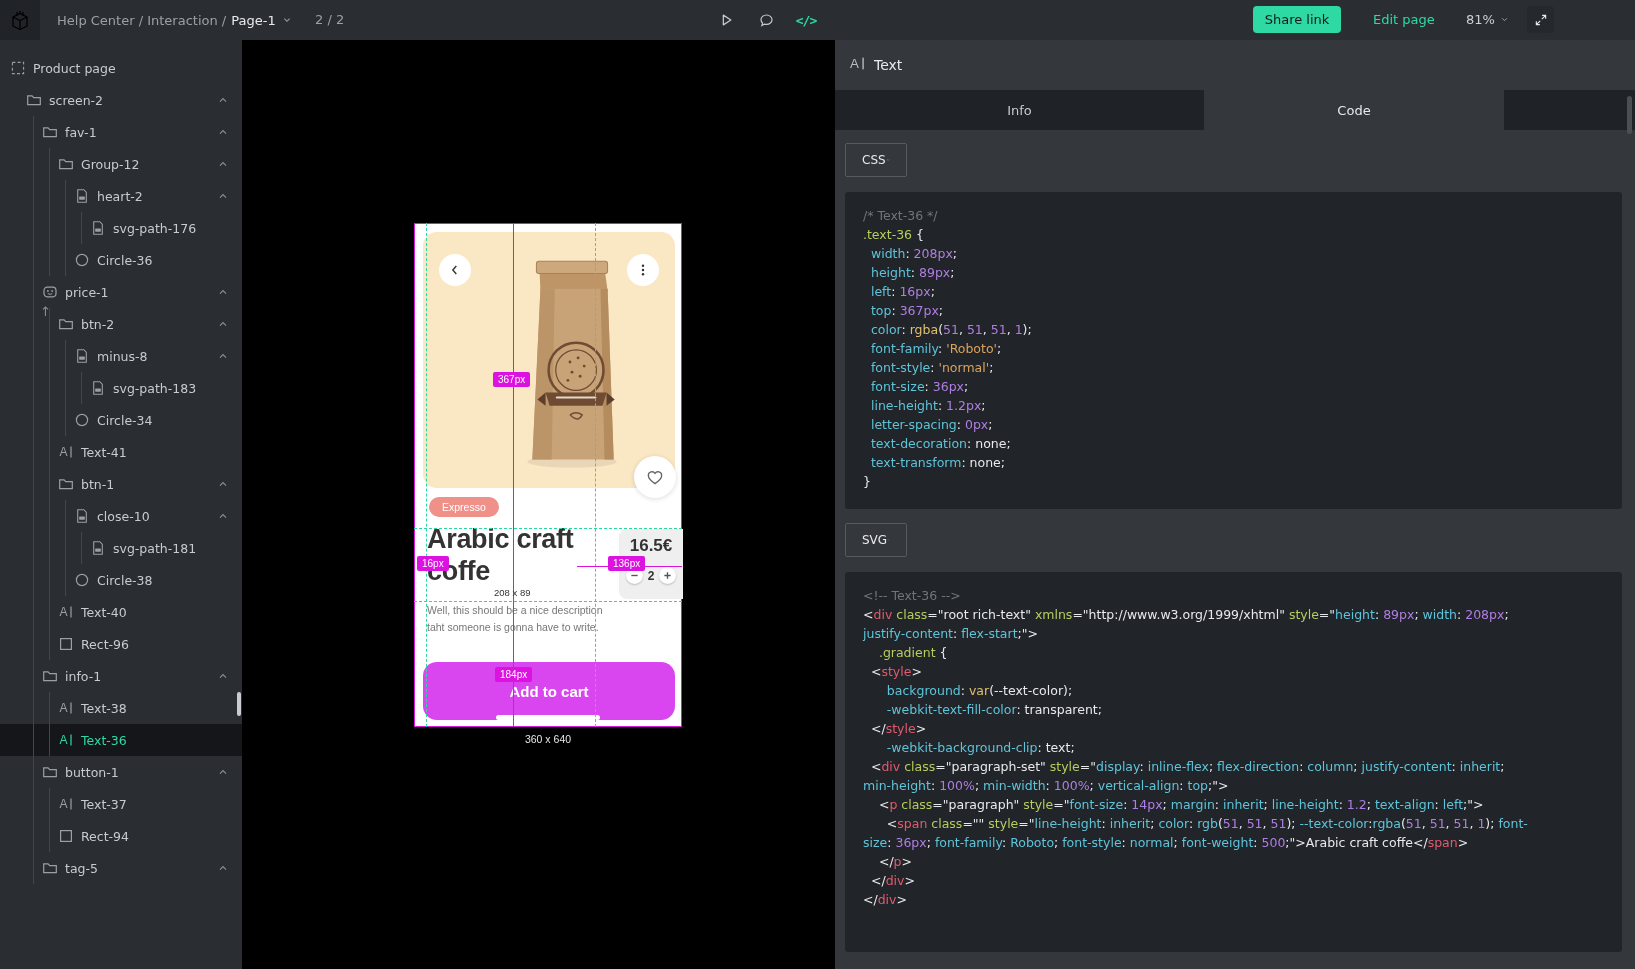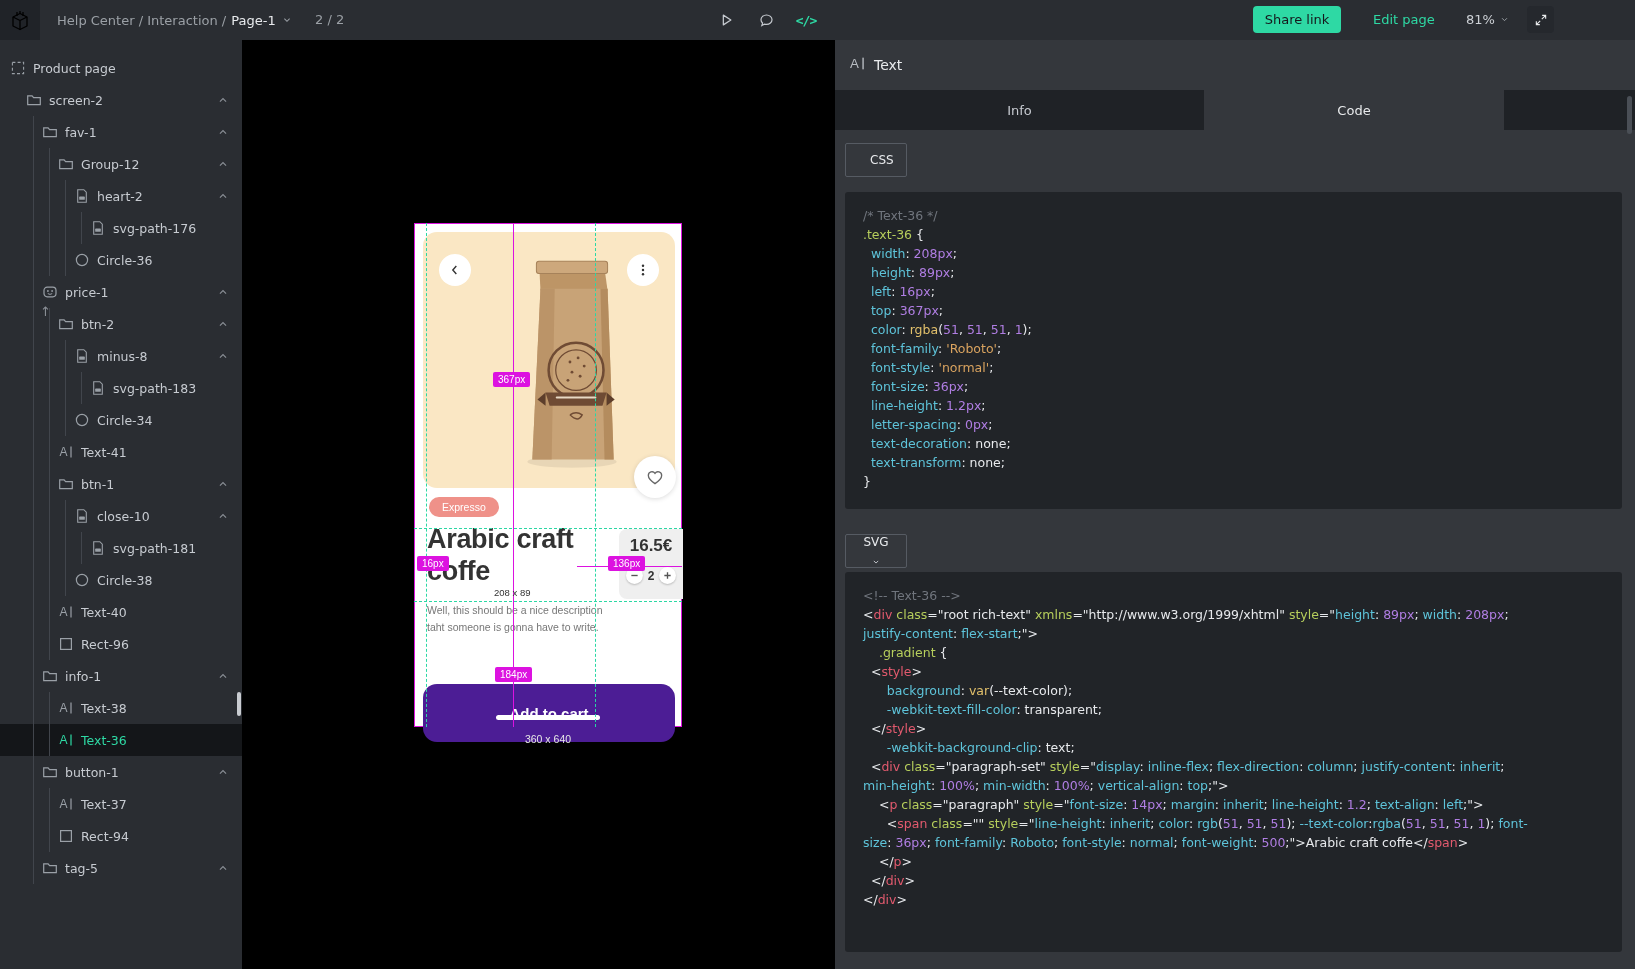--- a/index.html
+++ b/index.html
@@ -79,23 +79,23 @@
            font-family:"Liberation Sans", sans-serif; }
   .stepper { position:absolute; left:0; right:0; top:38px; display:flex;
              align-items:center; justify-content:center; gap:5px; }
   .step-btn { width:17px; height:17px; background:#fff; border-radius:50%;
               box-shadow:0 1px 2px rgba(0,0,0,.22); display:flex; align-items:center;
               justify-content:center; cursor:pointer; }
   .qty { font-size:12px; font-weight:bold; color:#333; font-family:"Liberation Sans", sans-serif; }
   .desc { position:absolute; left:12px; top:378px; font-size:10.5px; color:#777;
           line-height:1.6; font-family:"Liberation Sans", sans-serif; }
   .atc-btn { position:absolute; left:8px; top:438px; width:252px; height:58px;
-             background:#4c1d95; border-radius:14px; color:#fff; font-size:15px;
+             background:#d946ef; border-radius:14px; color:#fff; font-size:15px;
              font-weight:bold; display:flex; align-items:center; justify-content:center;
-             cursor:pointer; font-family:"Liberation Sans", sans-serif;margin-top:22px; }
+             cursor:pointer; font-family:"Liberation Sans", sans-serif; }
   .home-bar { position:absolute; left:50%; transform:translateX(-50%); bottom:6px;
               width:104px; height:5px; background:#fff; border-radius:3px; z-index:3; }
   .frame-size { position:absolute; left:172px; top:693px; width:268px; text-align:center;
                 font-size:10.5px; color:#E6E6E6; font-family:"Liberation Sans", sans-serif; }
   .vguide { position:absolute; top:183px; height:504px; width:0;
             border-left:1px dashed #2AD8A4; z-index:5; }
   .hguide { position:absolute; left:172px; width:268px; height:0;
             border-top:1px dashed #2AD8A4; z-index:5; }
   .mline-v { position:absolute; left:271px; top:183px; width:1px; height:504px;
              background:#DC12E0; z-index:5; }
@@ -113,23 +113,23 @@
   .ph-icon { color:#B8BCC2; font-size:14px; letter-spacing:1px; }
   .ph-title { color:#E8EAEC; font-size:14px; }
   .tabs { position:absolute; left:0; top:50px; width:100%; height:40px; display:flex;
           background:#1F2226; }
   .tab { display:flex; align-items:center; justify-content:center; font-size:13px;
          color:#C6CAD0; cursor:pointer; }
   .tab-info { width:369px; }
   .tab-code { width:300px; background:#34373C; color:#E8EAEC; }
   .dd { position:absolute; left:10px; width:62px; height:34px; border:1px solid #565B63;
         border-radius:2px; color:#E8EAED; font-size:12px; display:flex; align-items:center;
-        justify-content:space-between; padding:0 24px; cursor:pointer; }
+        justify-content:space-between; padding:0 16px; cursor:pointer; }
   .dd-css { top:103px; }
-  .dd-svg { top:494px;flex-direction:column; }
+  .dd-svg { top:483px; }
   .codeblock { position:absolute; left:10px; width:777px; background:#212428;
                border-radius:3px; padding:14px 10px 18px 18px; font-size:12.5px;
                line-height:19px; color:#E7E9EC; }
   #css-code { top:152px; }
   #svg-code { top:532px; min-height:380px; }
   .code-line { white-space:pre-wrap; min-height:19px; }
   .tk-cm{color:#70757D} .tk-sel{color:#B6CE5C} .tk-pr{color:#5EC4DA}
   .tk-num{color:#B07EE3} .tk-fn{color:#E2C06B} .tk-str{color:#D9A35F}
   .tk-pl{color:#E7E9EC} .tk-tag{color:#E25A6E} .tk-attr{color:#B6CE5C}
   .panel-thumb { position:absolute; right:3px; top:56px; width:5px; height:38px;

